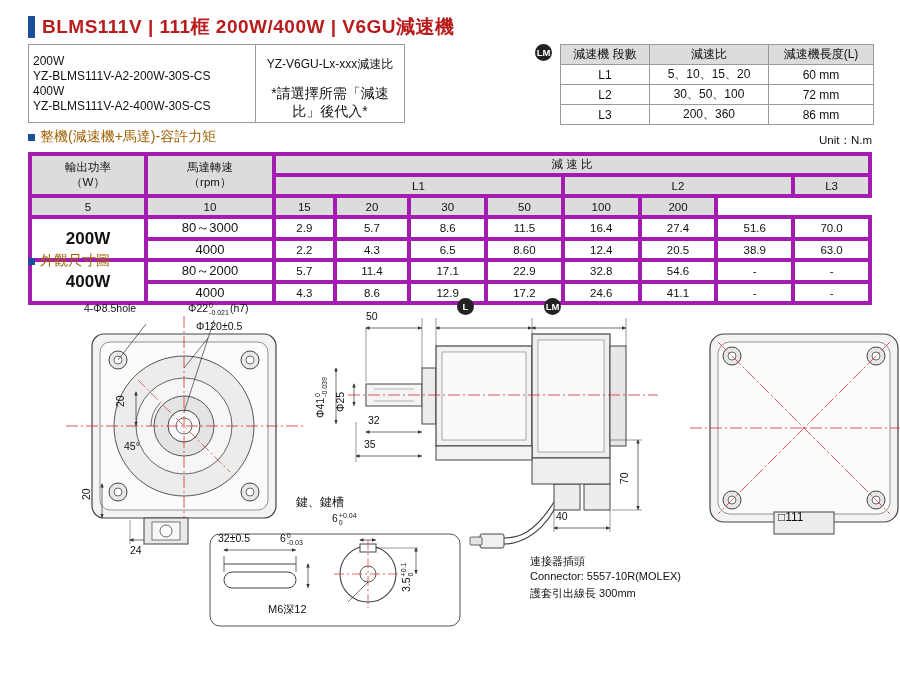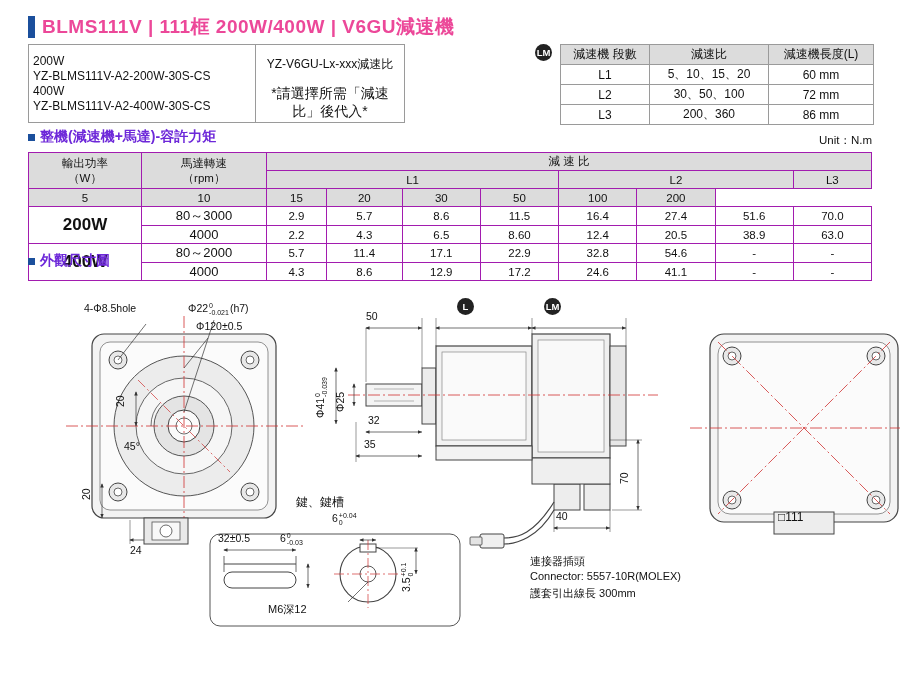--- a/index.html
+++ b/index.html
@@ -10,21 +10,21 @@
     color:#111;
     font-size:12px;
     position:relative;
     overflow:hidden;
   }
   .page{position:relative;width:900px;height:675px;}
 
   
   .title-row{position:absolute;left:28px;top:14px;display:flex;align-items:center;}
   .title-bar{width:7px;height:22px;background:#1b4f9c;margin-right:7px;}
-  .title-text{font-size:19px;font-weight:bold;color:#ec4899;letter-spacing:0.5px;}
+  .title-text{font-size:19px;font-weight:bold;color:#b91c1c;letter-spacing:0.5px;}
 
   
   table{border-collapse:collapse;}
   .tbl td,.tbl th{border:1px solid #9a9a9a;font-weight:normal;}
   .hdr{background:#dcdcdc;text-align:center;}
 
   
   .model-tbl{position:absolute;left:28px;top:44px;}
   .model-tbl td{padding:1px 4px;font-size:12px;}
   .model-tbl .hdr{font-size:12.5px;letter-spacing:3px;height:18px;}
@@ -48,27 +48,27 @@
 
   .circ{
     display:inline-block;width:17px;height:17px;border-radius:50%;
     background:#222;color:#fff;font-size:9.5px;line-height:17px;text-align:center;
     font-weight:bold;vertical-align:middle;
   }
   .circ-lm{position:absolute;left:535px;top:44px;}
   .circ-l{position:absolute;left:848px;top:44px;}
 
   
-  .sec{position:absolute;font-size:14px;font-weight:bold;color:#6d28d9;}
+  .sec{position:absolute;font-size:14px;font-weight:normal;color:#a16207;}
   .sec .sq{display:inline-block;width:7px;height:7px;background:#1b4f9c;margin-right:5px;vertical-align:middle;}
   .unit{position:absolute;right:28px;font-size:11.5px;}
 
   
   .tq{position:absolute;left:28px;top:152px;width:844px;}
-  .tq td{border:1px solid #a21caf;text-align:center;font-size:11.5px;height:17px;padding:0 2px;}
+  .tq td{border:4px solid #a21caf;text-align:center;font-size:11.5px;height:17px;padding:0 2px;}
   .tq .hdr{background:#dcdcdc;}
   .tq .pw{font-size:17px;font-weight:bold;}
   .tq .rpm{font-size:13px;}
 
   
   .draw{position:absolute;left:0;top:272px;width:900px;height:403px;padding-left:18px;}
   .lbl{position:absolute;font-size:10.5px;white-space:nowrap;}
   .vtext{position:absolute;font-size:10.5px;white-space:nowrap;transform:rotate(-90deg);transform-origin:left top;}
   .conn-txt{position:absolute;font-size:11px;white-space:nowrap;}
 </style>

